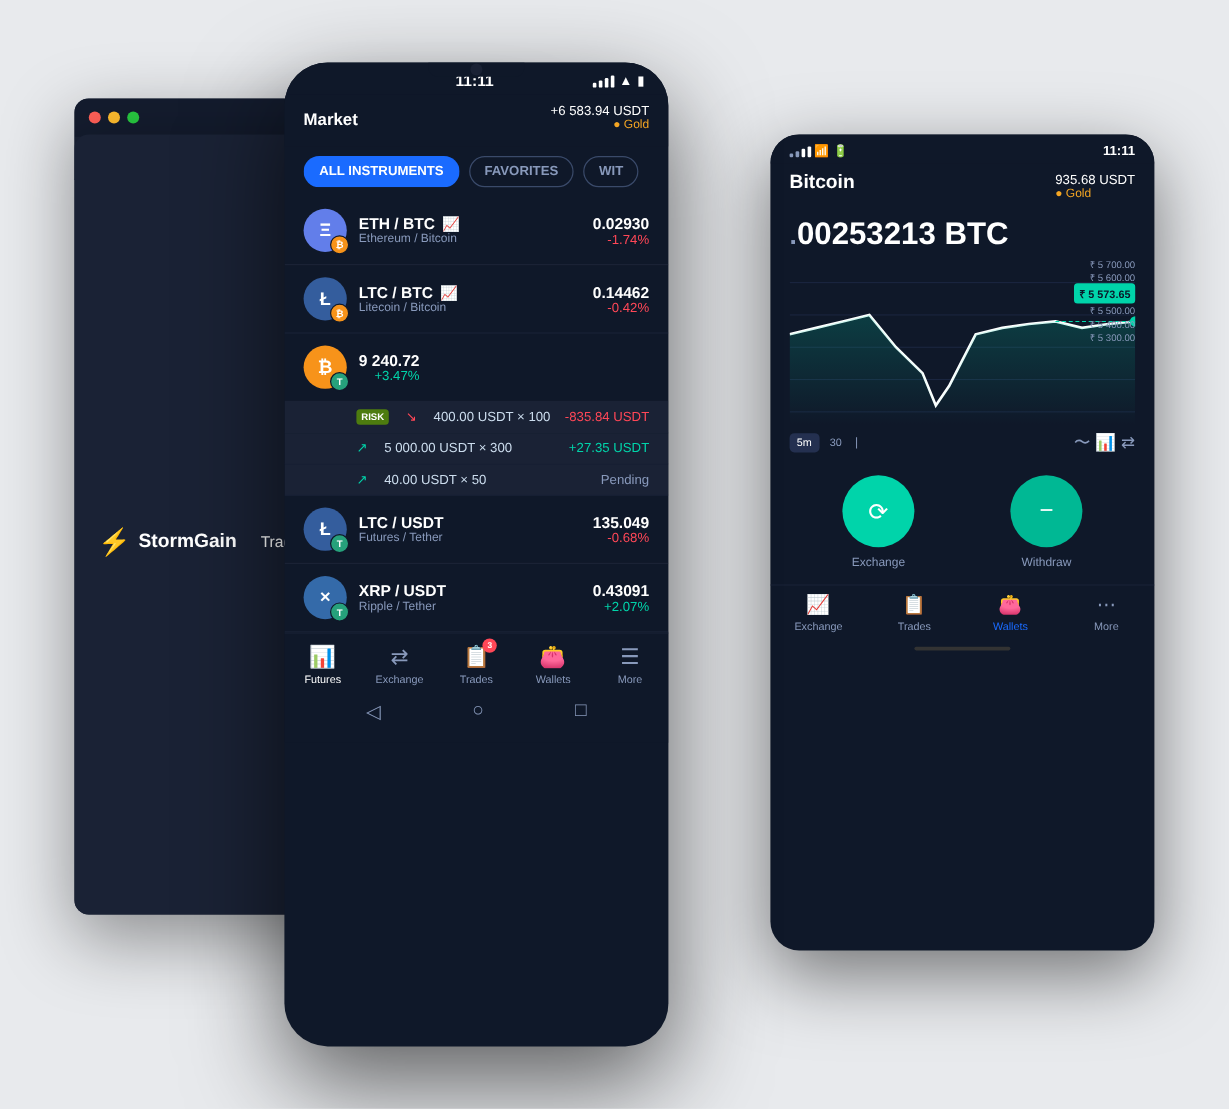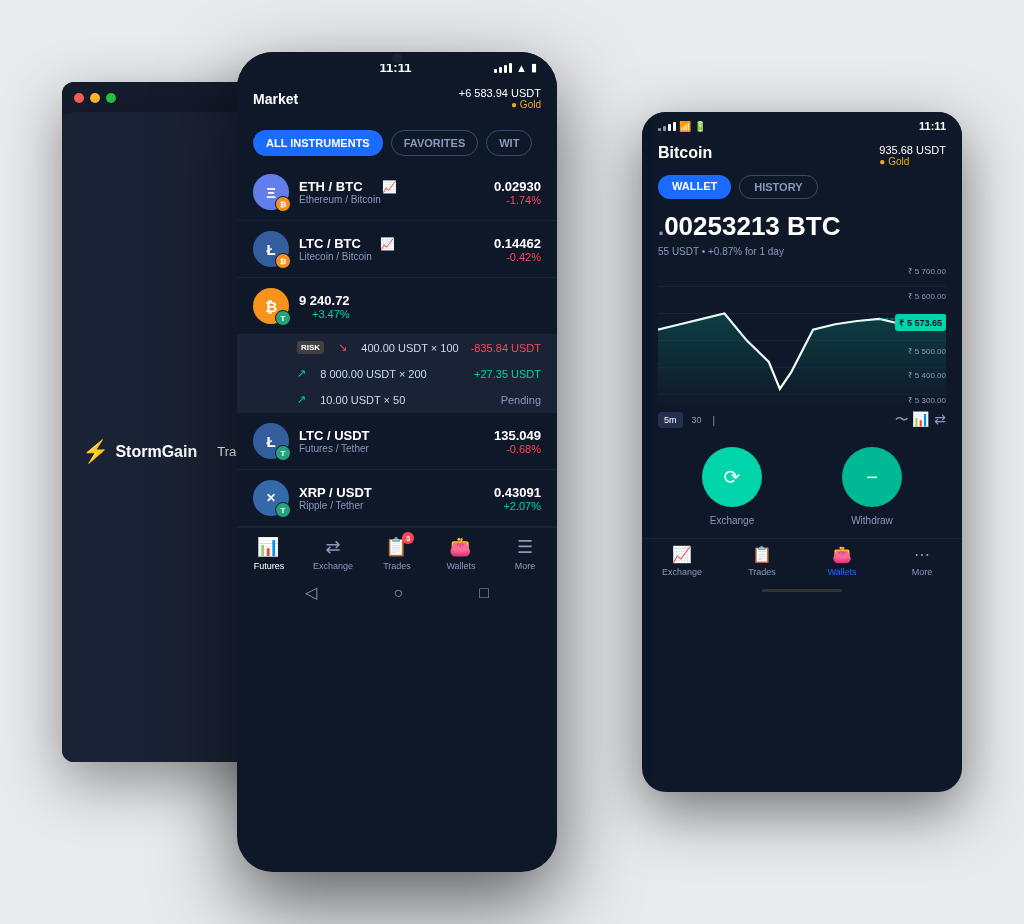--- a/index.html
+++ b/index.html
@@ -254,31 +254,31 @@
     .coin-secondary {
       position: absolute;
       bottom: -2px; right: -2px;
       width: 16px; height: 16px; border-radius: 50%;
       font-size: 8px;
       display: flex; align-items: center; justify-content: center;
       border: 1px solid #0f1829;
     }
 
     .market-info { flex: 1; }
-    .market-pair { color: #ffffff; font-size: 13px; font-weight: 600; display: flex; align-items: center; gap: 20px; }
+    .market-pair { color: #ffffff; font-size: 13px; font-weight: 600; display: flex; align-items: center; gap: 6px; }
     .market-names { color: #8899bb; font-size: 10px; }
     .market-right { text-align: right; }
     .market-price { color: #ffffff; font-size: 13px; font-weight: 600; }
     .market-change-pos { color: #00d4aa; font-size: 11px; }
     .market-change-neg { color: #ff4757; font-size: 11px; }
 
     .chart-icon { color: #00d4aa; font-size: 12px; }
 
     .risk-badge {
-      background: #404040;
+      background: #4d7c0f;
       color: white;
       font-size: 8px;
       font-weight: 700;
       padding: 2px 4px;
       border-radius: 3px;
     }
     .trade-arrow-up { color: #00d4aa; font-size: 11px; }
     .trade-arrow-down { color: #ff4757; font-size: 11px; }
     .trade-info { flex: 1; color: #ccddee; font-size: 11px; }
     .trade-pnl-pos { color: #00d4aa; font-size: 11px; }
@@ -406,21 +406,20 @@
       font-weight: 700;
       padding: 2px 4px;
       border-radius: 3px;
     }
     .chart-price-labels {
       position: absolute;
       right: 0;
       top: 0;
       display: flex;
       flex-direction: column;
-      justify-content: space-between;
       height: 100%;
       align-items: flex-end;
     }
     .chart-y-label { color: #8899bb; font-size: 8px; }
 
     .chart-time-row {
       display: flex;
       gap: 3px;
       padding: 6px 16px;
       align-items: center;
@@ -648,26 +647,26 @@
       </div>
 
       <div class="market-row risk-row" style="padding-left:60px;">
         <span class="risk-badge">RISK</span>
         <span class="trade-arrow-down" style="margin-left:4px;">↘</span>
         <span class="trade-info" style="margin-left:4px;">400.00 USDT × 100</span>
         <span class="trade-pnl-neg">-835.84 USDT</span>
       </div>
       <div class="market-row risk-row" style="padding-left:60px;">
         <span class="trade-arrow-up">↗</span>
-        <span class="trade-info" style="margin-left:4px;">8 000.00 USDT × 200</span>
+        <span class="trade-info" style="margin-left:4px;">5 000.00 USDT × 300</span>
         <span class="trade-pnl-pos">+27.35 USDT</span>
       </div>
       <div class="market-row risk-row" style="padding-left:60px;">
         <span class="trade-arrow-up">↗</span>
-        <span class="trade-info" style="margin-left:4px;">10.00 USDT × 50</span>
+        <span class="trade-info" style="margin-left:4px;">40.00 USDT × 50</span>
         <span class="trade-pending">Pending</span>
       </div>
 
       <div class="market-row">
         <div class="coin-icon" style="background:#345d9d;">
           <span style="color:white;font-size:15px;">Ł</span>
           <div class="coin-secondary" style="background:#26a17b;">
             <span style="color:white;font-size:8px;">T</span>
           </div>
         </div>
@@ -749,30 +748,23 @@
     </div>
 
     <div class="bitcoin-header">
       <span class="btc-title">Bitcoin</span>
       <div class="btc-balance-right">
         <div class="btc-balance">935.68 USDT</div>
         <div class="btc-gold">● Gold</div>
       </div>
     </div>
 
-    <div class="wallet-history-tabs">
-      <div class="wh-tab active">WALLET</div>
-      <div class="wh-tab inactive">HISTORY</div>
-    </div>
 
     <div class="btc-amount">
       <span style="color:#8899bb;font-size:22px;">.</span><span>00253213 BTC</span>
-    </div>
-    <div class="btc-subtitle">
-      <span>55 USDT • +0.87% for 1 day</span>
     </div>
 
     <div class="chart-area">
       <svg class="chart-svg" viewBox="0 0 260 130" preserveAspectRatio="none">
         <defs>
           <linearGradient id="chartGrad" x1="0%" y1="0%" x2="0%" y2="100%">
             <stop offset="0%" style="stop-color:#00d4aa;stop-opacity:0.2"></stop>
             <stop offset="100%" style="stop-color:#00d4aa;stop-opacity:0"></stop>
           </linearGradient>
         </defs>

